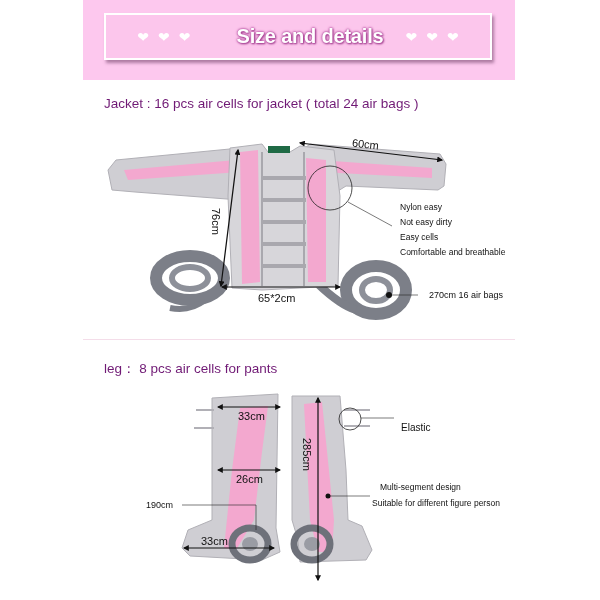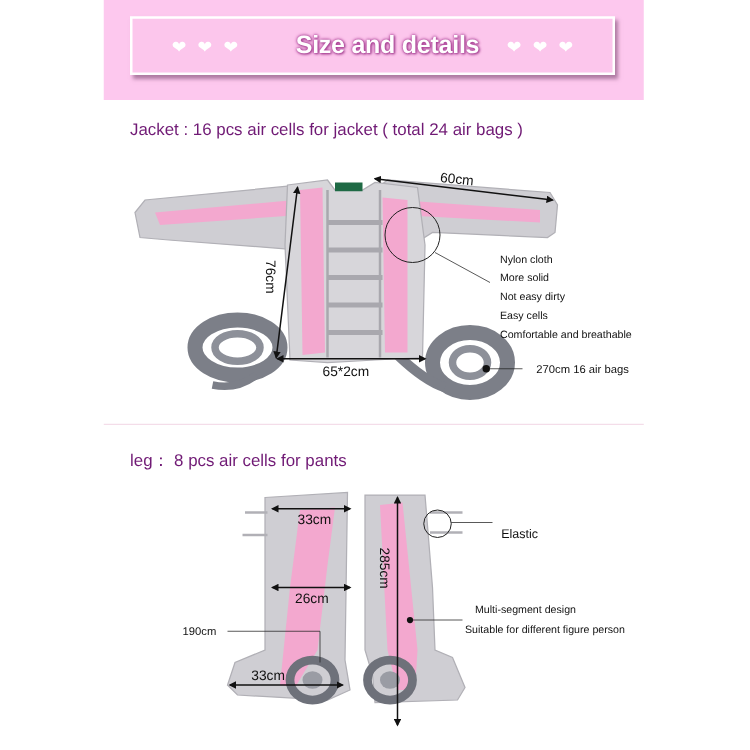--- a/index.html
+++ b/index.html
@@ -138,22 +138,21 @@
     <circle cx="350" cy="419" r="11" fill="none" stroke="#222" stroke-width="0.8"></circle>
     <line x1="361" y1="418" x2="394" y2="418" stroke="#222" stroke-width="0.6"></line>
   </g>
 </svg>
 
 <div class="dim" style="left:352px; top:138px; transform:rotate(6deg);">60cm</div>
 <div class="dim dim-rot" style="left:222px; top:208px;">76cm</div>
 <div class="dim" style="left:258px; top:292px;">65*2cm</div>
 
 <div class="spec-list">
-  <div>Nylon cloth</div>
-  <div>More solid</div>
+  <div>Nylon easy</div>
   <div>Not easy dirty</div>
   <div>Easy cells</div>
   <div>Comfortable and breathable</div>
 </div>
 <div class="spec" style="left:429px; top:290px; font-size:9px;">270cm  16 air bags</div>
 
 <div class="divider"></div>
 
 <div class="section-heading" style="left:104px; top:340px;margin-top:20px;">leg： 8 pcs air cells for pants</div>
 

